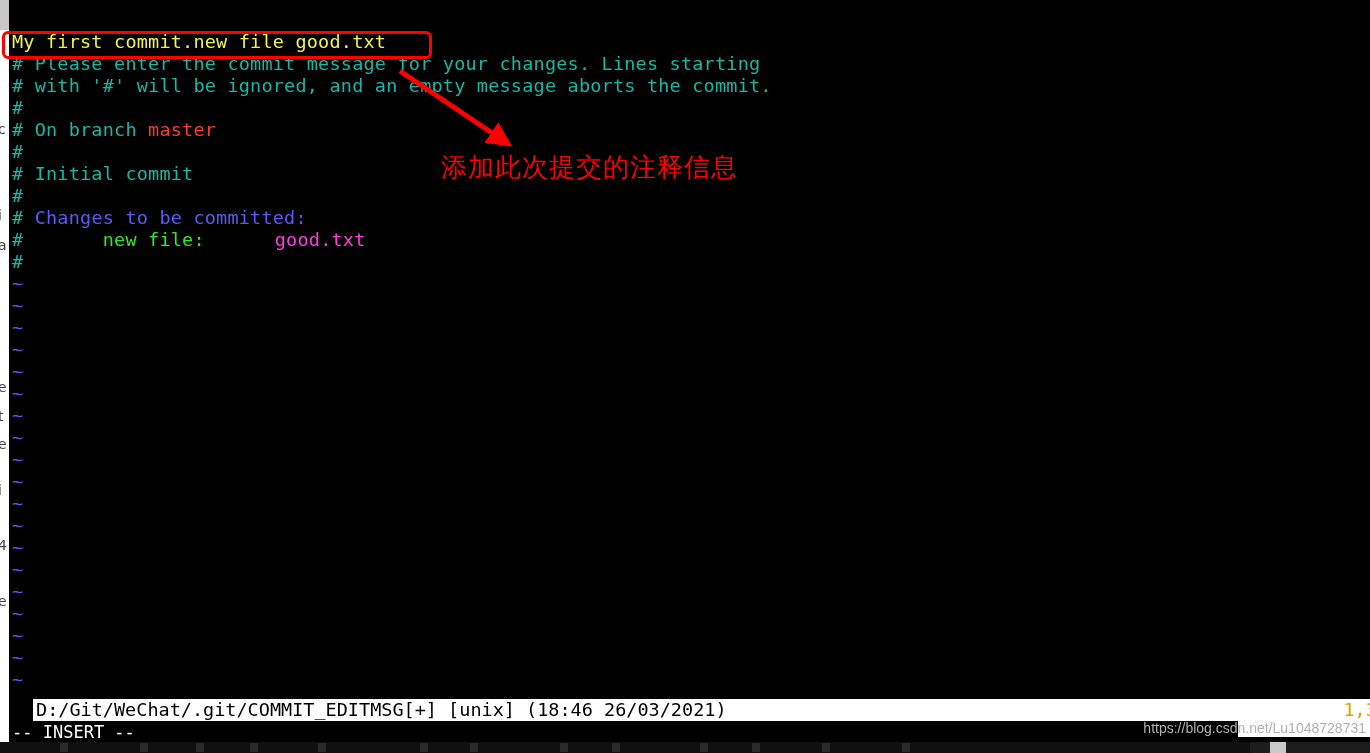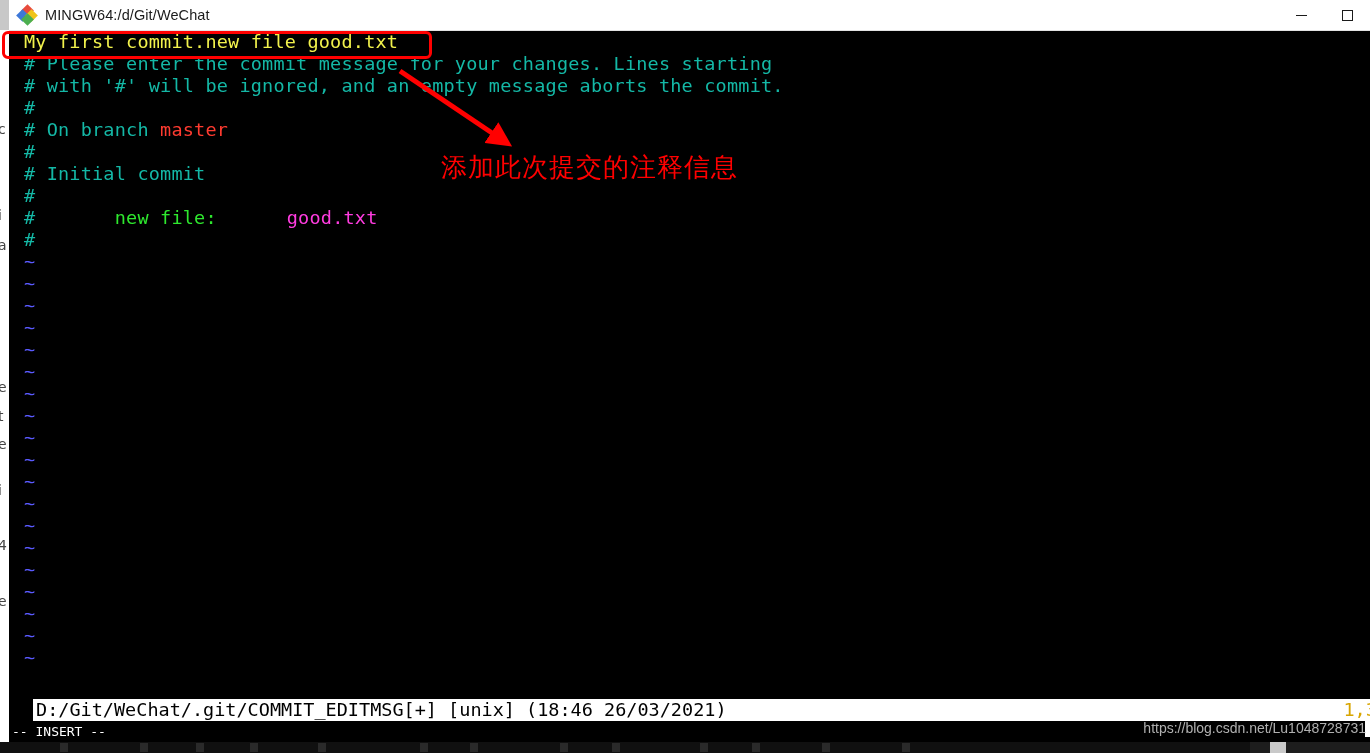--- a/index.html
+++ b/index.html
@@ -144,21 +144,21 @@
     width: 1361px;
     padding-top: 1px;
   }
   .line {
     height: 22px;
     line-height: 22px;
     font-size: 18.5px;
     white-space: pre;
     color: #18e2e2;
     letter-spacing: 0.2px;
-    padding-left: 15px;
+    padding-left: 3px;
   }
   .c-cyan    { color: #14b8a6; }
   .c-yellow  { color: #f2f24c; }
   .c-red     { color: #ff3b30; }
   .c-blue    { color: #5a5aff; }
   .c-green   { color: #2ee82e; }
   .c-magenta { color: #ff3ce0; margin-left: 36px; }
   .tilde {
     color: #5a5aff;
     font-size: 18.5px;
@@ -222,25 +222,25 @@
   }
   .status-right {
     position: absolute;
     right: 6px; top: 0;
     color: #d8a500;
   }
   .cmdline {
     position: absolute;
     left: 9px;
     top: 721px;
-    width: 1356px;
+    width: 1229px;
     height: 22px;
     background: #000000;
     color: #ffffff;
-    font-size: 13px;
+    font-size: 17px;
     line-height: 22px;
     white-space: pre;
     padding-left: 3px;
     box-sizing: border-box;
     z-index: 6;
   }
 
   
   .watermark {
     position: absolute;
@@ -300,48 +300,32 @@
       <span style="top: 208px;">i</span>
       <span style="top: 238px;">a</span>
       <span style="top: 380px;">е</span>
       <span style="top: 409px;">t</span>
       <span style="top: 437px;">e</span>
       <span style="top: 483px;">i</span>
       <span style="top: 538px;">4</span>
       <span style="top: 594px;">е</span>
     </div>
 
-  <div class="titlebar">
-    <div class="title-icon">
-      <i class="q1"></i>
-        <i class="q2"></i>
-        <i class="q3"></i>
-        <i class="q4"></i>
-    </div>
-    <div class="title-text">MINGW64:/d/Git/WeChat</div>
-    <div class="winbtns">
-      <div class="winbtn">
-        <span class="min-glyph"></span>
-      </div>
-      <div class="winbtn">
-        <span class="max-glyph"></span>
-      </div>
-    </div>
-  </div>
 
   <div class="terminal">
     <div class="term-lines" id="term-lines">
         <div class="line"><span class="c-yellow">My first commit.new file good.txt</span></div>
         <div class="line"><span class="c-cyan"># Please enter the commit message for your changes. Lines starting</span></div>
         <div class="line"><span class="c-cyan"># with '#' will be ignored, and an empty message aborts the commit.</span></div>
         <div class="line"><span class="c-cyan">#</span></div>
         <div class="line"><span class="c-cyan"># On branch </span><span class="c-red">master</span></div>
         <div class="line"><span class="c-cyan">#</span></div>
         <div class="line"><span class="c-cyan"># Initial commit</span></div>
         <div class="line"><span class="c-cyan">#</span></div>
+        <div class="line"><span class="c-cyan"># </span><span class="c-blue">Changes to be committed:</span></div>
         <div class="line"><span class="c-cyan"># </span><span class="c-green">      new file:   </span><span class="c-magenta">good.txt</span></div>
         <div class="line"><span class="c-cyan">#</span></div>
         <div class="line tilde">~</div>
         <div class="line tilde">~</div>
         <div class="line tilde">~</div>
         <div class="line tilde">~</div>
         <div class="line tilde">~</div>
         <div class="line tilde">~</div>
         <div class="line tilde">~</div>
         <div class="line tilde">~</div>

